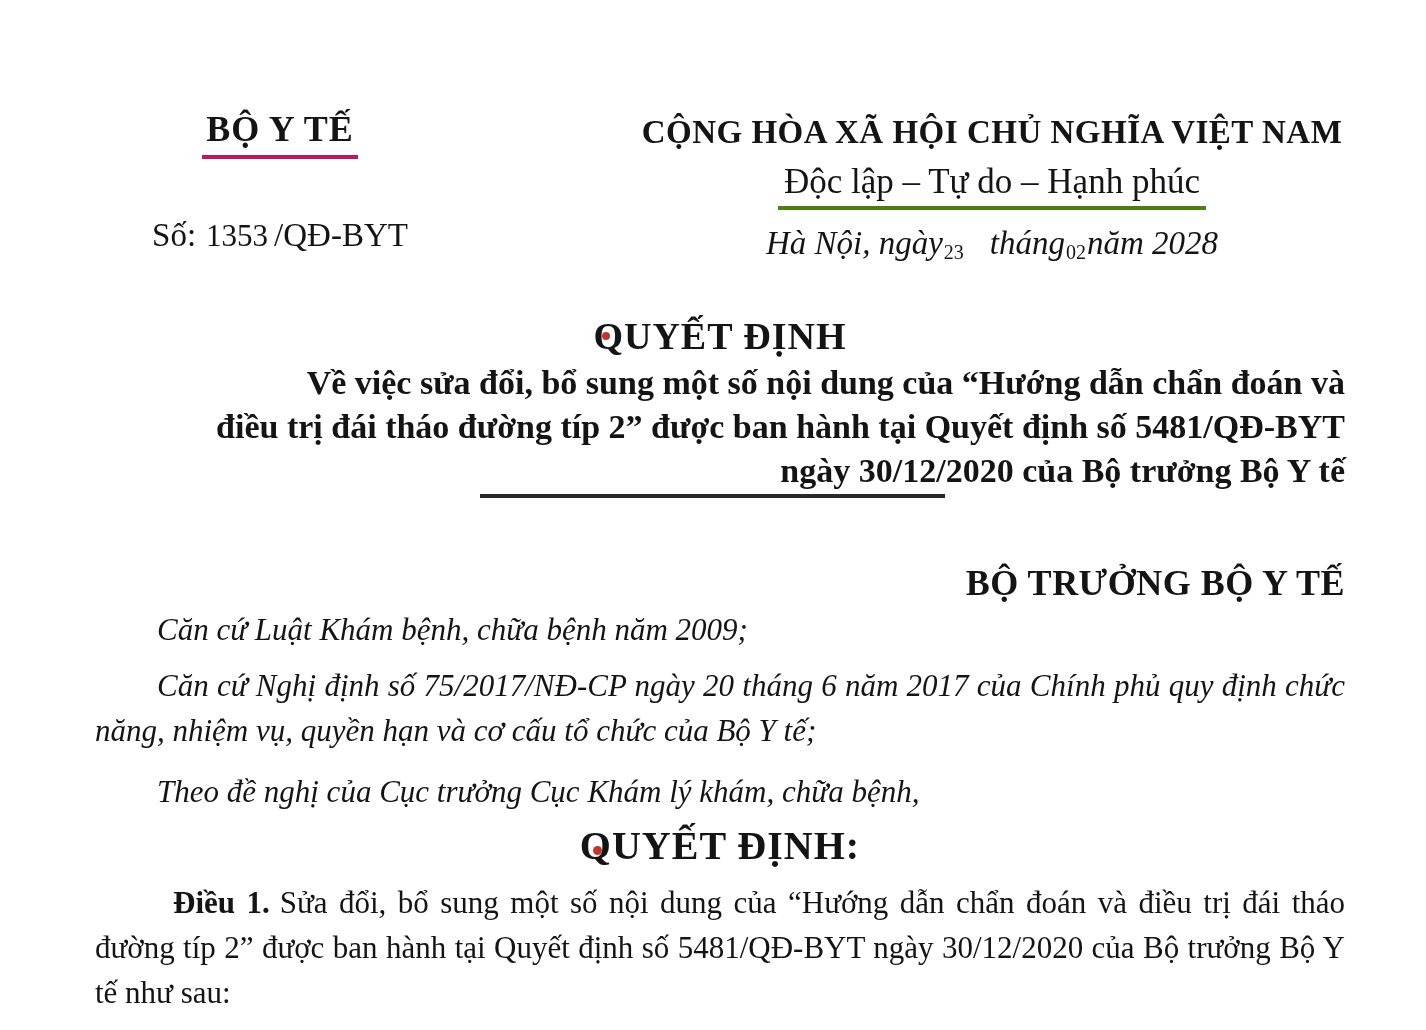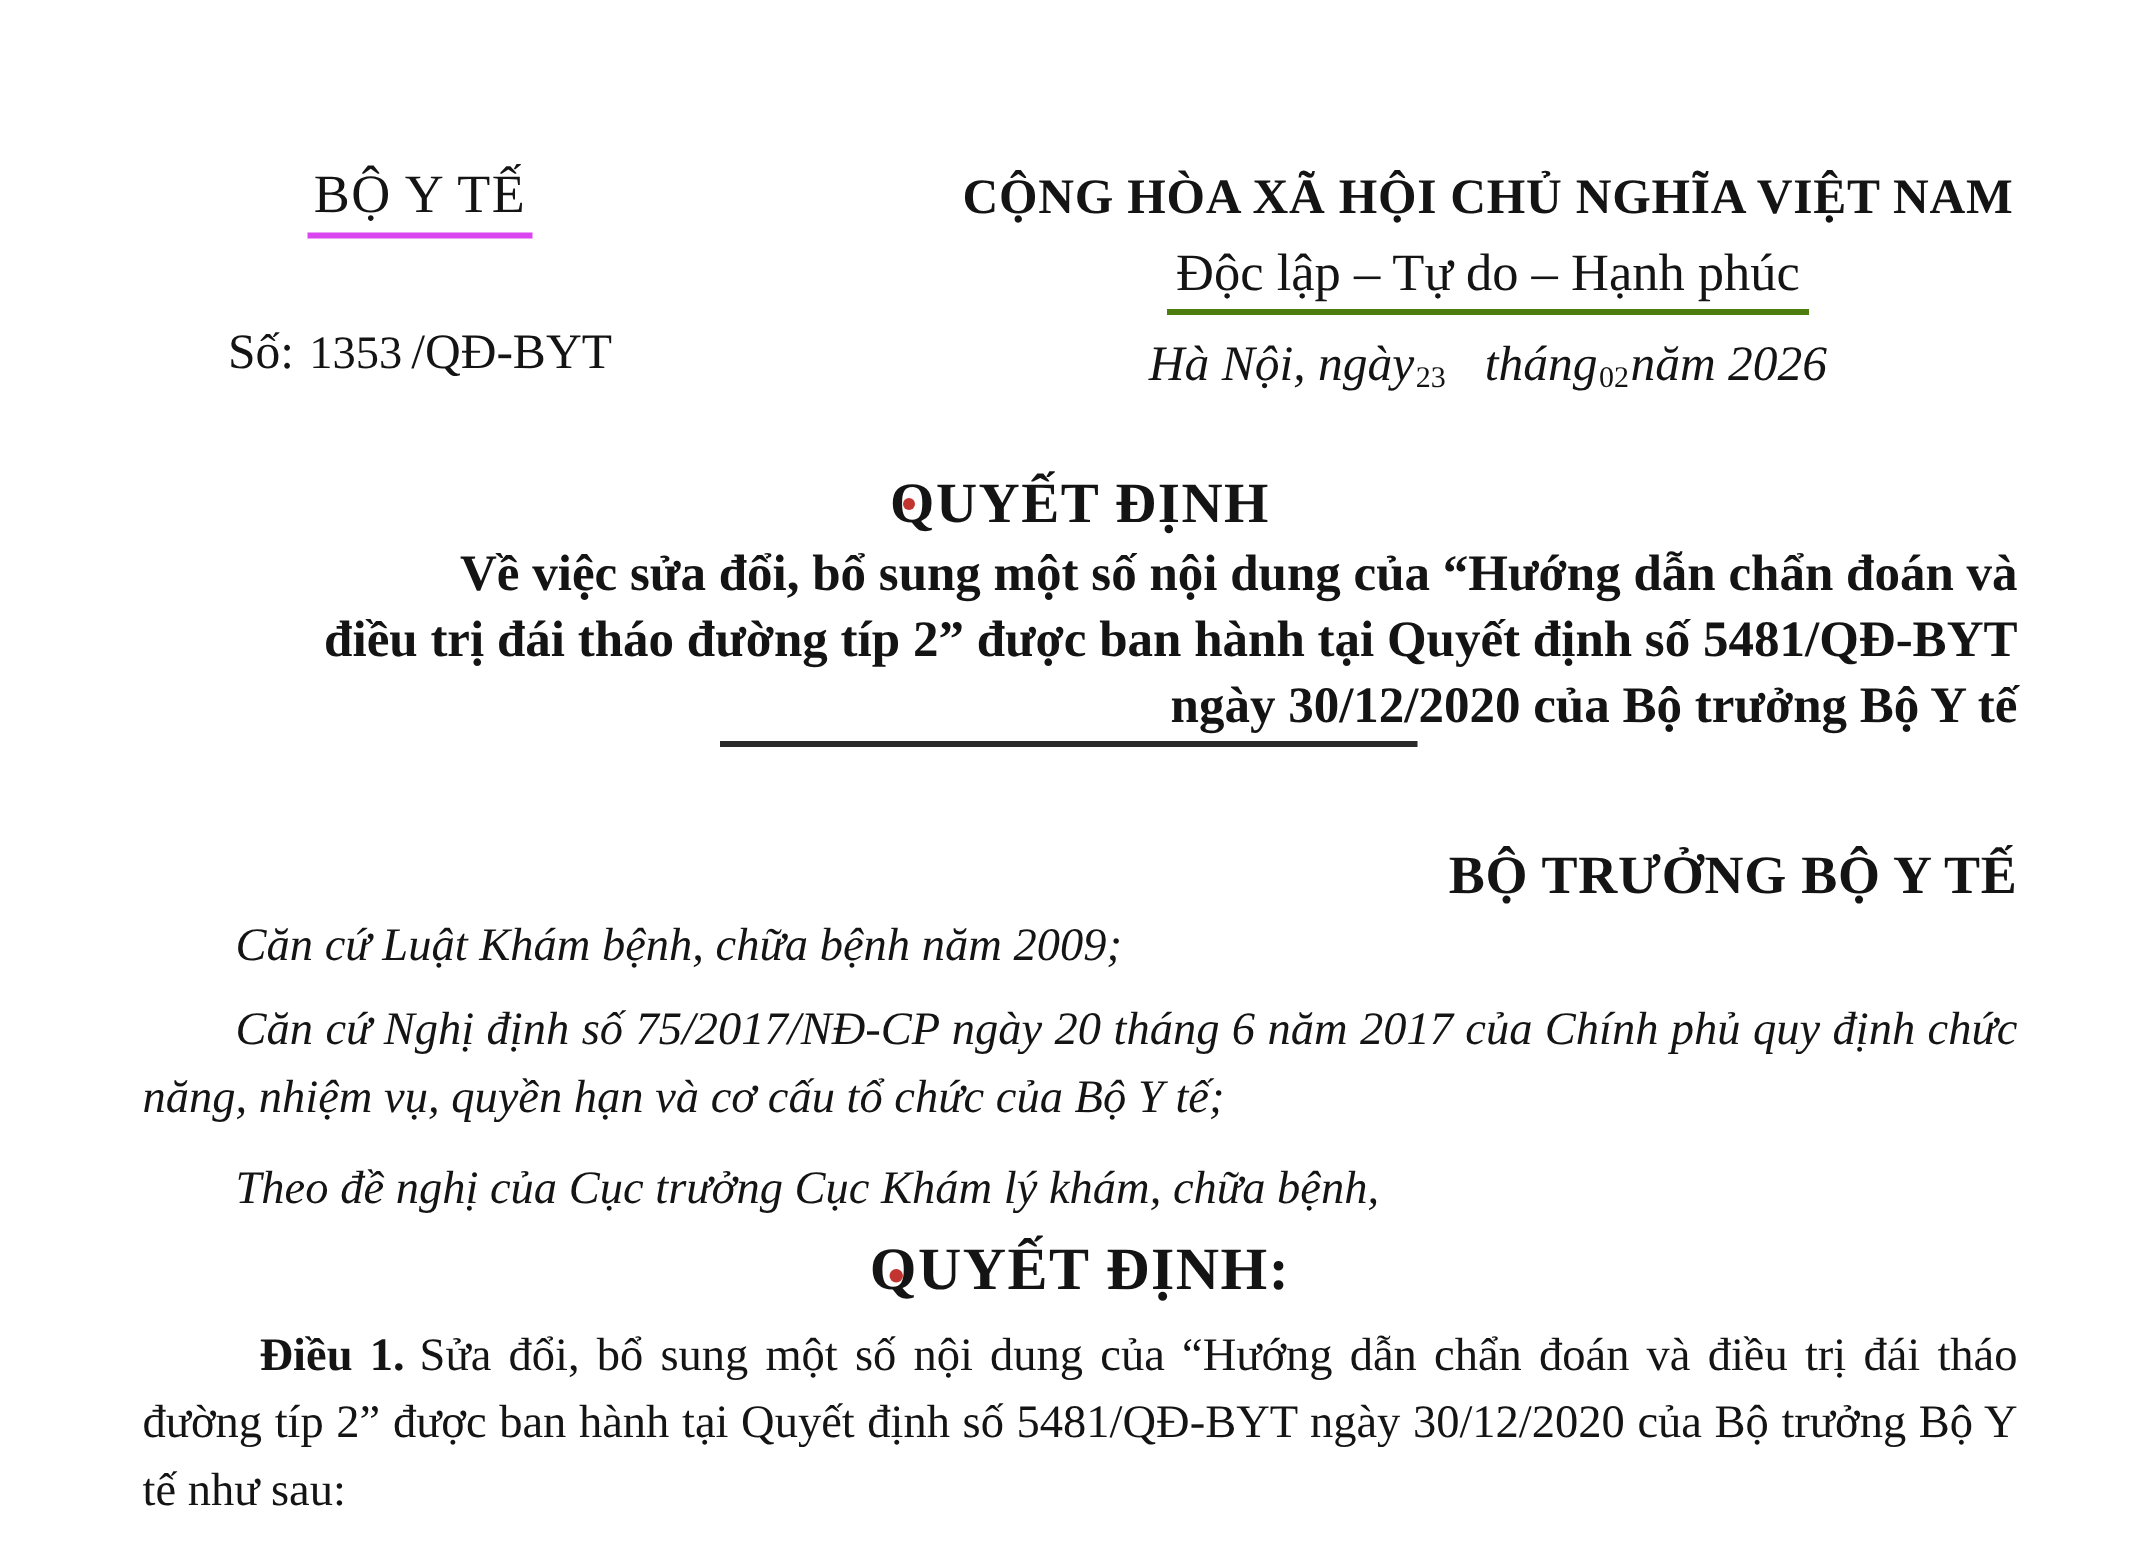--- a/index.html
+++ b/index.html
@@ -10,23 +10,23 @@
     color:#141414;
     position:relative;
     overflow:hidden;
   }
   .abs{position:absolute;}
 
   
   .header-left{left:100px;top:108px;width:360px;text-align:center;}
   .issuer-name{
     display:inline-block;
-    font-weight:normal;font-size:36px;line-height:1.2;
+    font-weight:bold;font-size:36px;line-height:1.2;
     letter-spacing:1px;
-    border-bottom:4px solid #d946ef;
+    border-bottom:4px solid #be185d;
     padding:0 4px 4px 4px;
   }
   .doc-number{margin-top:58px;font-size:33px;white-space:nowrap;}
   .doc-number .num{font-size:31px;padding:0 6px 0 10px;}
 
   .header-right{left:618px;top:112px;width:748px;text-align:center;}
   .country-name{font-weight:bold;font-size:33px;line-height:1.25;letter-spacing:0.5px;white-space:nowrap;}
   .motto{
     display:inline-block;margin-top:9px;
     font-weight:normal;font-size:35px;line-height:1.15;
@@ -93,21 +93,21 @@
   <span class="issuer-name">BỘ Y TẾ</span>
   <div class="doc-number">
     <span>Số:</span><span class="num">1353</span><span>/QĐ-BYT</span>
   </div>
 </div>
 
 <div class="abs header-right">
   <div class="country-name">CỘNG HÒA XÃ HỘI CHỦ NGHĨA VIỆT NAM</div>
   <span class="motto">Độc lập – Tự do – Hạnh phúc</span>
   <div class="dateline">
-    <span>Hà Nội, ngày</span><span class="fill day">23</span><span>tháng</span><span class="fill month">02</span><span>năm 2026</span>
+    <span>Hà Nội, ngày</span><span class="fill day">23</span><span>tháng</span><span class="fill month">02</span><span>năm 2028</span>
   </div>
 </div>
 
 <div class="abs content decree-heading">
   <span class="heading-rel">
     <span class="red-dot dot-1"></span><span>QUYẾT ĐỊNH</span>
   </span>
 </div>
 
 <div class="abs content subject">

